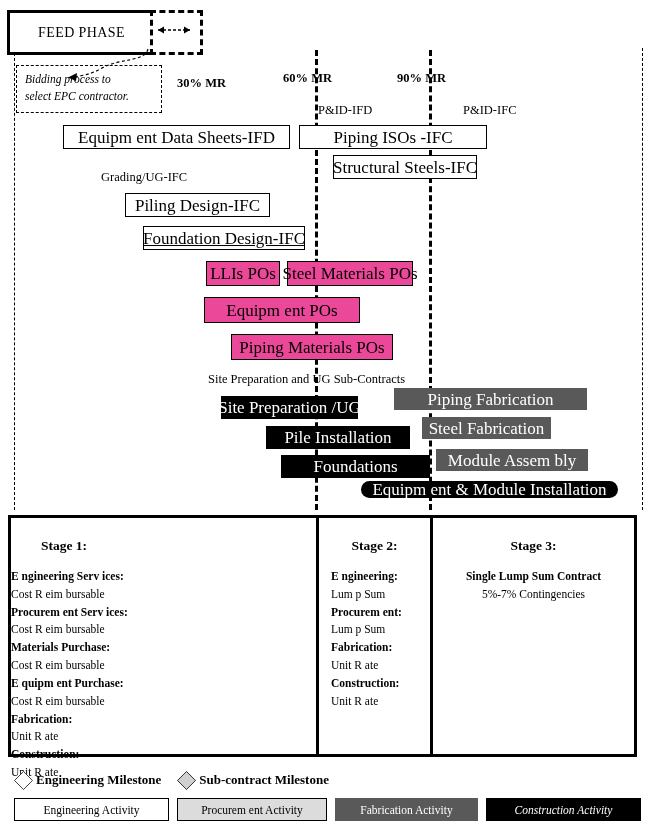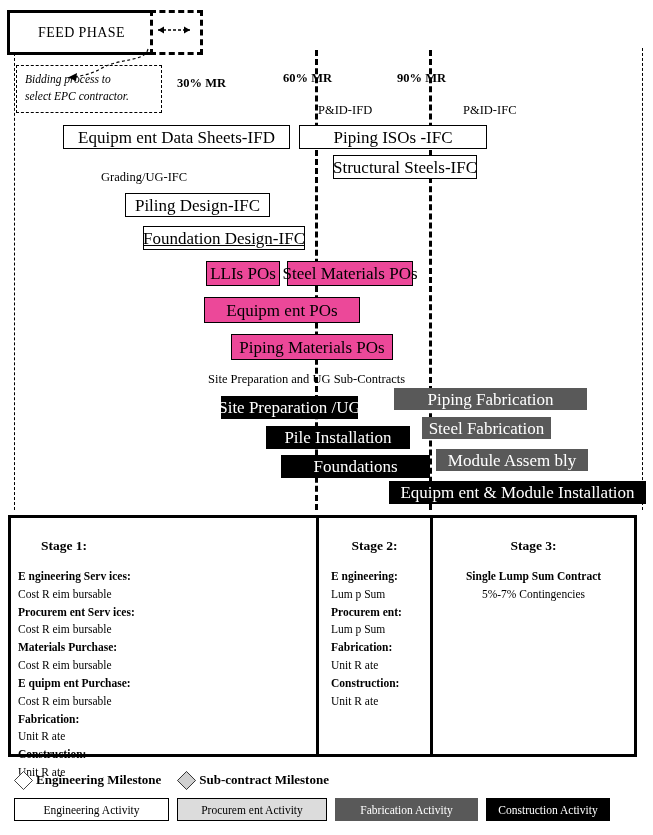--- a/index.html
+++ b/index.html
@@ -38,36 +38,36 @@
 
   
   .stagewrap{position:absolute;border:3px solid #000;background:#fff;
              box-sizing:border-box;display:flex;}
   .stagecol{box-sizing:border-box;padding:12px 0 0 0;position:relative;}
   .stagecol + .stagecol{border-left:3px solid #000;}
   .stagetitle{font-weight:bold;font-size:13.5px;text-align:center;
               margin:8px 0 14px 0;}
   .stagecol.s1 .stagetitle{text-align:left;padding-left:30px;}
   .stagelines{font-size:11.5px;line-height:1.55;}
-  .stagecol.s1 .stagelines{padding-left:7px;}
+  .stagecol.s1 .stagelines{padding-left:0;}
   .stagecol.s2 .stagelines{padding-left:12px;}
   .stagecol.s3 .stagelines{text-align:center;}
   .ln-b{font-weight:bold;}
   .ln-n{font-weight:normal;}
 
   
   .legrow1{position:absolute;display:flex;align-items:center;}
   .legtext{font-weight:bold;font-size:13px;margin:0 16px 0 5px;white-space:nowrap;}
   .legrow2{position:absolute;display:flex;align-items:center;gap:8px;}
   .legbox{height:23px;display:flex;align-items:center;justify-content:center;
           font-size:11.5px;box-sizing:border-box;white-space:nowrap;}
   .legbox.eng{background:#fff;border:1px solid #000;color:#000;width:155px;align-items:center;}
   .legbox.proc{background:#dcdcdc;border:1px solid #000;color:#000;width:150px;}
   .legbox.fab{background:#595959;color:#fff;width:143px;}
-  .legbox.cons{background:#000;color:#fff;width:124px;}
+  .legbox.cons{background:#000;color:#fff;width:155px;font-style:italic;}
   .dia-leg{width:17px;height:17px;position:relative;flex:0 0 auto;}
   .dia-leg i{display:block;width:100%;height:100%;background:#fff;
              border:1.4px solid #000;transform:rotate(45deg) scale(.707);}
   .dia-leg.grey i{background:#d0d0d0;}
 
   svg.overlay{position:absolute;left:0;top:0;width:653px;height:835px;
               pointer-events:none;}
 </style>
 </head>
 <body>
@@ -144,21 +144,21 @@
       </div>
       <div class="bar cons" style="left: 266px; top: 426px; width: 144px; height: 23px;">
         <span>Pile  Installation</span>
       </div>
       <div class="bar fab" style="left: 436px; top: 449px; width: 152px; height: 22px;">
         <span>Module Assem bly</span>
       </div>
       <div class="bar cons" style="left: 281px; top: 455px; width: 149px; height: 23px;">
         <span>Foundations</span>
       </div>
-      <div class="bar cons" style="left: 389px; top: 481px; width: 257px; height: 23px;">
+      <div class="bar cons" style="left: 361px; top: 481px; width: 257px; height: 17px; border-radius: 10px;">
         <span>Equipm ent &amp; Module Installation</span>
       </div>
     </div>
 
   <svg class="overlay" viewBox="0 0 653 835">
 
     <line x1="158" y1="30" x2="190" y2="30" stroke="#000" stroke-width="1.3" stroke-dasharray="3,2"></line>
     <path d="M158,30 L164,26.5 L164,33.5 Z" fill="#000"></path>
     <path d="M190,30 L184,26.5 L184,33.5 Z" fill="#000"></path>
 

